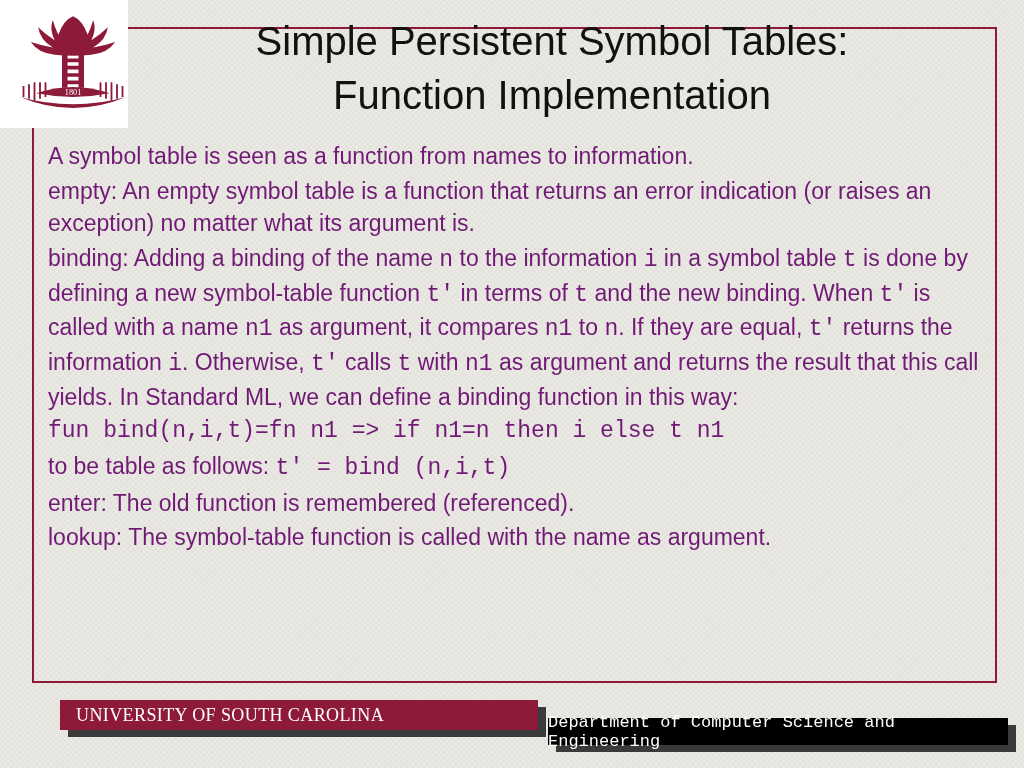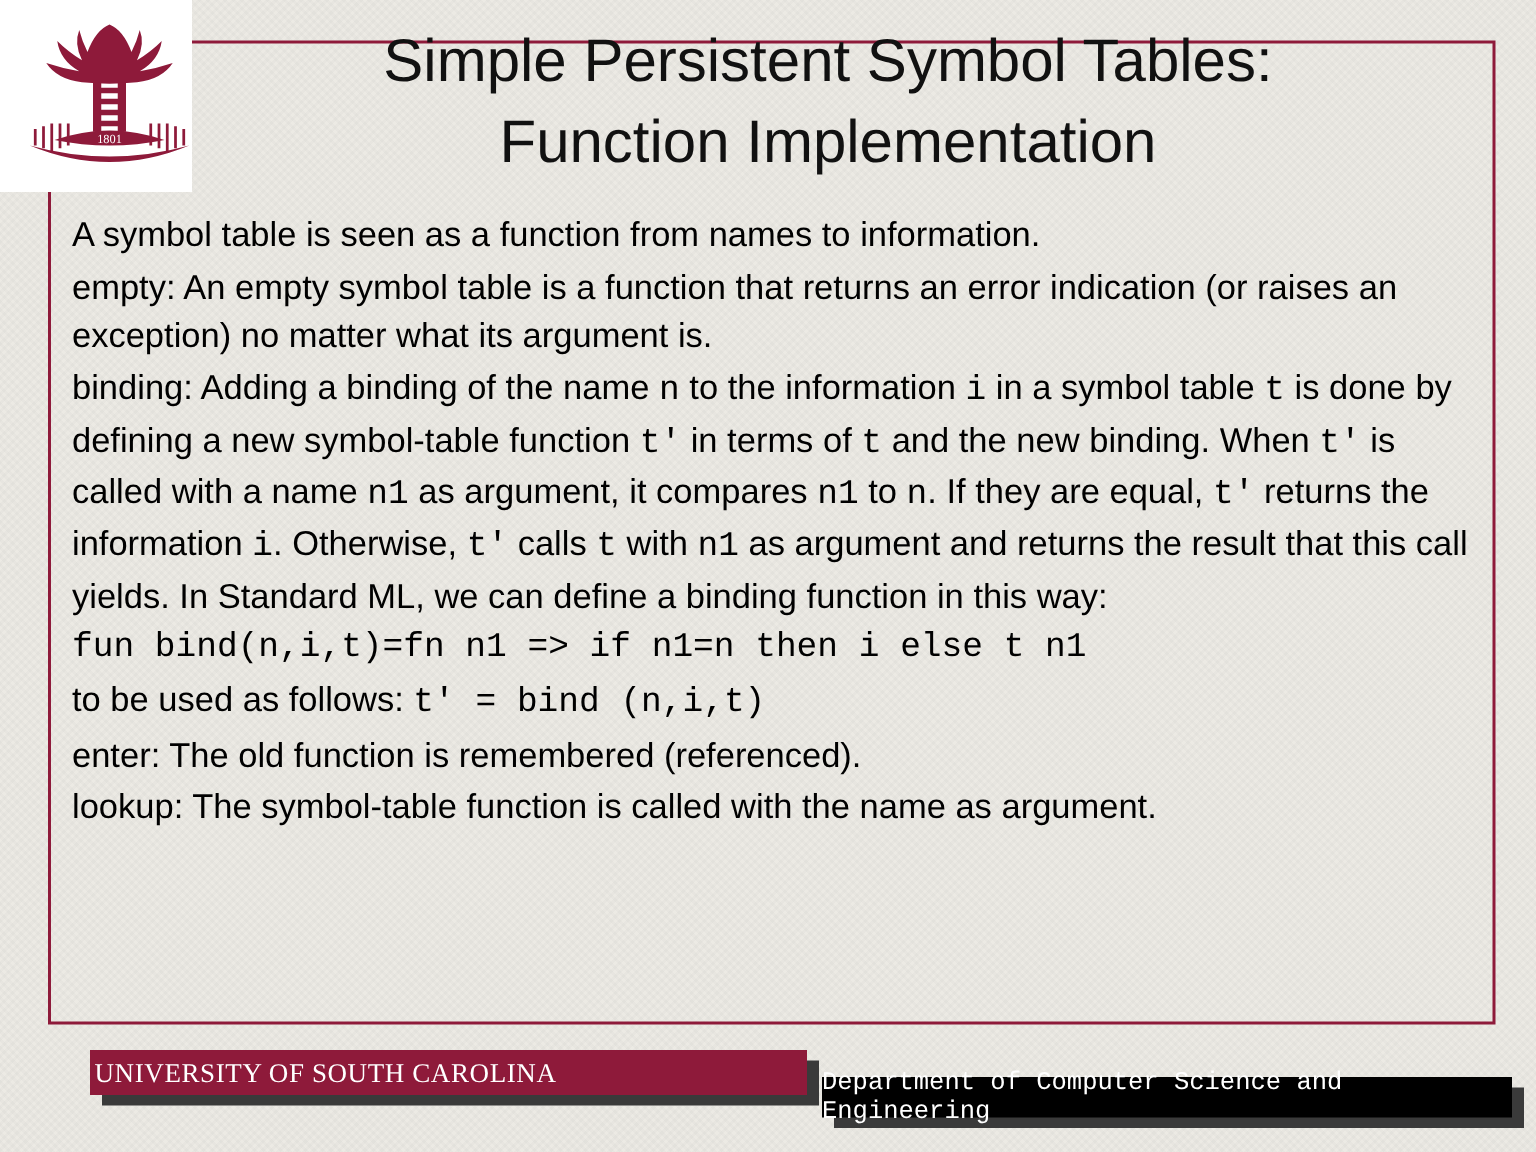--- a/index.html
+++ b/index.html
@@ -32,34 +32,34 @@
     text-align: center;
     font-size: 40px;
     color: #111;
     line-height: 1.35;
     font-weight: 400;
   }
   .content {
     position: absolute;
     left: 48px; right: 40px; top: 140px;
     font-size: 23px;
-    color: #000000;
+    color: #701a75;
     line-height: 1.42;
   }
   .content p { margin-bottom: 2px; }
   .mono { font-family: "Courier New", monospace; }
   .b { font-weight: 400; }
   .footer-shadow-1 {
     position: absolute; left: 68px; top: 707px; width: 478px; height: 30px;
     background: #3a3a3a;
   }
   .footer-bar-1 {
     position: absolute; left: 60px; top: 700px; width: 478px; height: 30px;
     background: #8e1a3a; color: #fff;
-    display: flex; align-items: center; padding-left: 3px;
+    display: flex; align-items: center; padding-left: 16px;
     font-family: Georgia, "Times New Roman", serif;
     font-size: 18px; letter-spacing: 0.4px;
   }
   .footer-shadow-2 {
     position: absolute; left: 556px; top: 725px; width: 460px; height: 27px;
     background: #3a3a3a;
   }
   .footer-bar-2 {
     position: absolute; left: 548px; top: 718px; width: 460px; height: 27px;
     background: #000; color: #fff;
@@ -111,21 +111,21 @@
     <span class="b">empty:</span><span> An empty symbol table is a function that returns an error indication (or raises an exception) no matter what its argument is.</span>
   </p>
 
   <p>
     <span class="b">binding:</span><span> Adding a binding of the name </span><span class="mono">n</span><span> to the information </span><span class="mono">i</span><span> in a symbol table </span><span class="mono">t</span><span> is done by defining a new symbol-table function </span><span class="mono">t'</span><span> in terms of </span><span class="mono">t</span><span> and the new binding. When </span><span class="mono">t'</span><span> is called with a name </span><span class="mono">n1</span><span> as argument, it compares </span><span class="mono">n1</span><span> to </span><span class="mono">n</span><span>. If they are equal, </span><span class="mono">t'</span><span> returns the information </span><span class="mono">i</span><span>. Otherwise, </span><span class="mono">t'</span><span> calls </span><span class="mono">t</span><span> with </span><span class="mono">n1</span><span> as argument and returns the result that this call yields. In Standard ML, we can define a binding function in this way:</span>
   </p>
 
   <p class="mono">fun bind(n,i,t)=fn n1 =&gt; if n1=n then i else t n1</p>
 
   <p>
-    <span>to be used as follows: </span><span class="mono">t' = bind (n,i,t)</span>
+    <span>to be table as follows: </span><span class="mono">t' = bind (n,i,t)</span>
   </p>
 
   <p>
     <span class="b">enter:</span><span> The old function is remembered (referenced).</span>
   </p>
 
   <p>
     <span class="b">lookup:</span><span> The symbol-table function is called with the name as argument.</span>
   </p>
 

